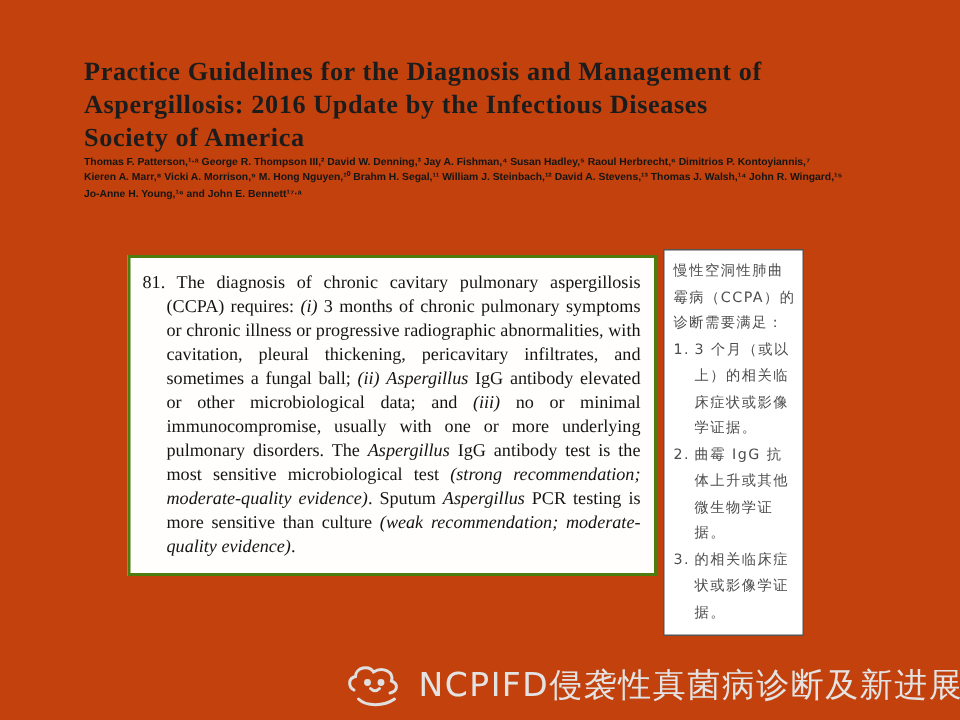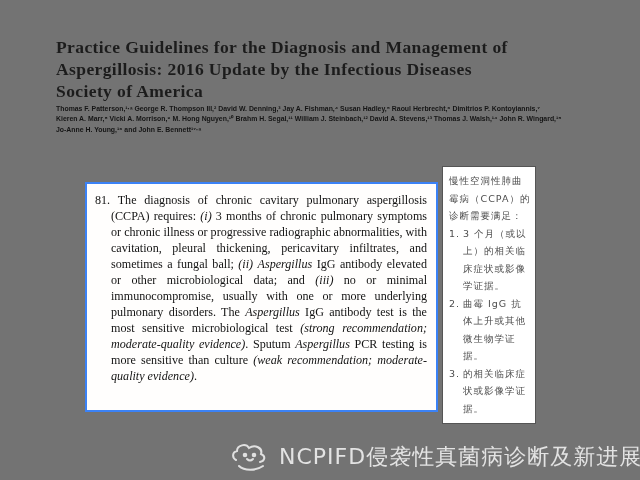--- a/index.html
+++ b/index.html
@@ -1,32 +1,32 @@
 <!DOCTYPE html>
 <html><head>
 <meta charset="utf-8">
 <style>
   html,body{margin:0;padding:0;}
   body{width:640px;height:480px;background:#ffffff;position:relative;overflow:hidden;
        font-family:"Liberation Sans",sans-serif;}
-  .slide{position:absolute;inset:0;background:#737373;}
+  .slide{position:absolute;inset:0;background:#c2410c;}
 
   
   .paper-title{position:absolute;left:56px;top:36px;width:472px;
     font-family:"Liberation Serif","DejaVu Serif",serif;font-weight:bold;
     font-size:17.5px;line-height:1.26;letter-spacing:0.4px;color:#1c1c1c;}
   .authors{position:absolute;left:56px;top:104px;width:575px;
     font-family:"Liberation Sans",sans-serif;font-weight:bold;
     font-size:6.9px;line-height:1.5;color:#151515;}
   .authors div{white-space:nowrap;}
 
   
   .guideline-box{position:absolute;left:85px;top:170px;width:353px;min-height:214px;
-    box-sizing:border-box;border:2px solid #3b82f6;background:#fffefd;
-    padding:8px 9px 26px 8px;margin-top:12px;}
+    box-sizing:border-box;border:2px solid #4d7c0f;background:#fffefd;
+    padding:8px 9px 10px 8px;}
   .guideline-text{font-family:"Liberation Serif","DejaVu Serif",serif;
     font-size:12.1px;line-height:16px;color:#131313;text-align:justify;
     padding-left:16px;text-indent:-16px;margin:0;}
   .guideline-text em{font-style:italic;}
 
   
   .cn-sidebar{position:absolute;left:442px;top:166px;width:94px;min-height:256px;
     box-sizing:border-box;border:1px solid #555555;background:#ffffff;
     padding:5px 4px 6px 6px;
     font-family:"DejaVu Sans","Liberation Sans",sans-serif;

